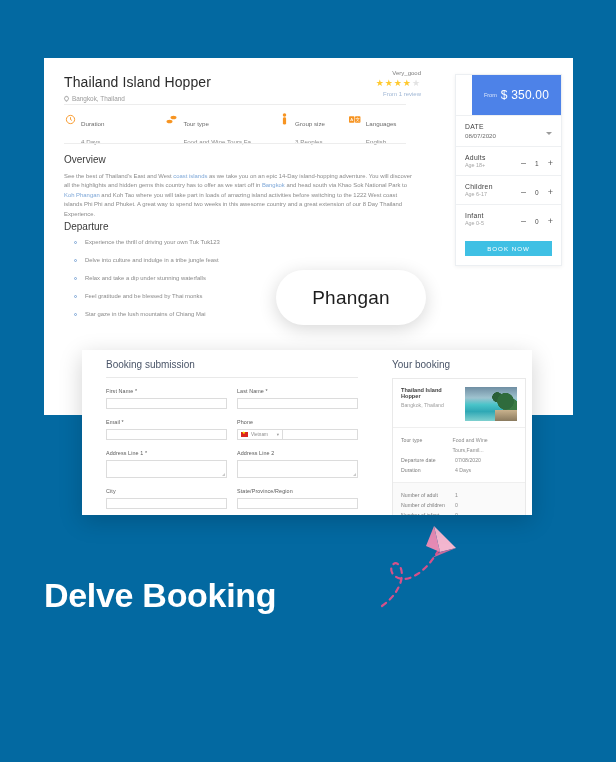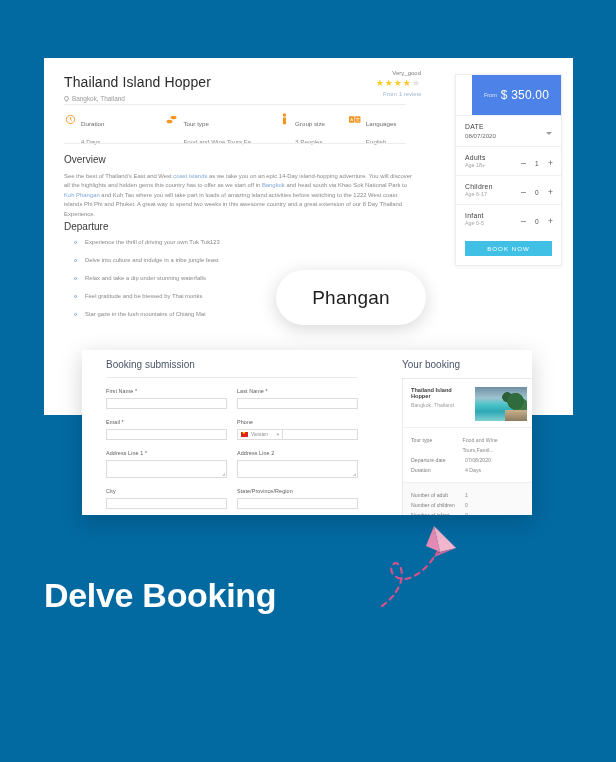--- a/index.html
+++ b/index.html
@@ -93,21 +93,21 @@
   .fta { margin-top: 4px; height: 18px; border: 1px solid #dcdcdc; background: #fff; position: relative; }
   .fta:after { content:""; position:absolute; right:1px; bottom:1px; width:0; height:0;
                border-left:3px solid transparent; border-bottom:3px solid #c9c9c9; }
   .phone-wrap { margin-top: 4px; height: 11px; border: 1px solid #dcdcdc; display: flex; }
   .phone-sel { width: 45px; border-right: 1px solid #dcdcdc; display: flex; align-items: center; gap: 3px; padding-left: 3px; }
   .flag { width: 7px; height: 5px; background: #da251d; position: relative; }
   .flag:after { content:"\2605"; position:absolute; left:1px; top:-2px; font-size:4px; color:#ff0; line-height:5px; }
   .phone-sel .nm { font-size: 4.6px; color: #8d8d8d; }
   .phone-sel .cv { margin-left: auto; margin-right: 3px; font-size: 4.5px; color: #9b9b9b; }
 
-  .bc-right { position: absolute; left: 308px; top: 0; width: 160px; height: 165px; padding: 9px 14px 0 12px; background: #fff; }
+  .bc-right { position: absolute; left: 298px; top: 0; width: 160px; height: 165px; padding: 9px 14px 0 12px; background: #fff; }
   .yb-card { margin-top: 8px; border: 1px solid #e9e9e9; }
   .yb-top { display: flex; padding: 8px 8px 6px 8px; gap: 6px; }
   .yb-tt { font-size: 5.6px; color: #3d3d3d; font-weight: 700; }
   .yb-ts { font-size: 5.2px; color: #a0a0a0; margin-top: 3px; }
   .thumb { width: 52px; height: 34px; flex: 0 0 52px;
            background:
              radial-gradient(circle at 78% 42%, #2f6b3c 0 18%, transparent 19%),
              radial-gradient(circle at 88% 58%, #3a7a44 0 16%, transparent 17%),
              radial-gradient(circle at 62% 30%, #2a5f38 0 12%, transparent 13%),
              linear-gradient(180deg,#6f8ea3 0%,#9fc3cf 32%,#49c4c9 52%,#2fa8b5 72%,#7fd0cf 100%);

